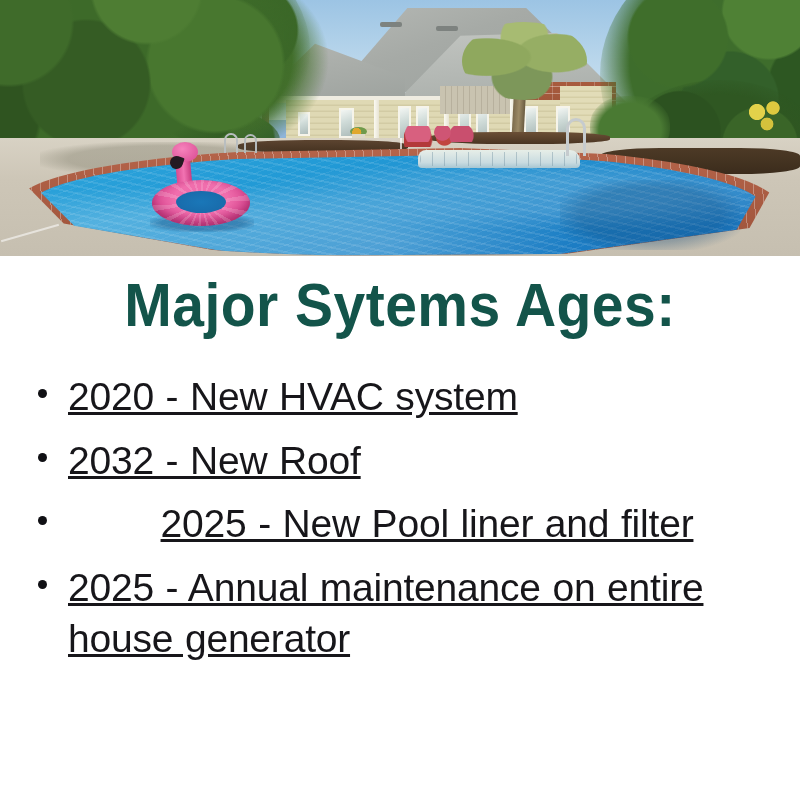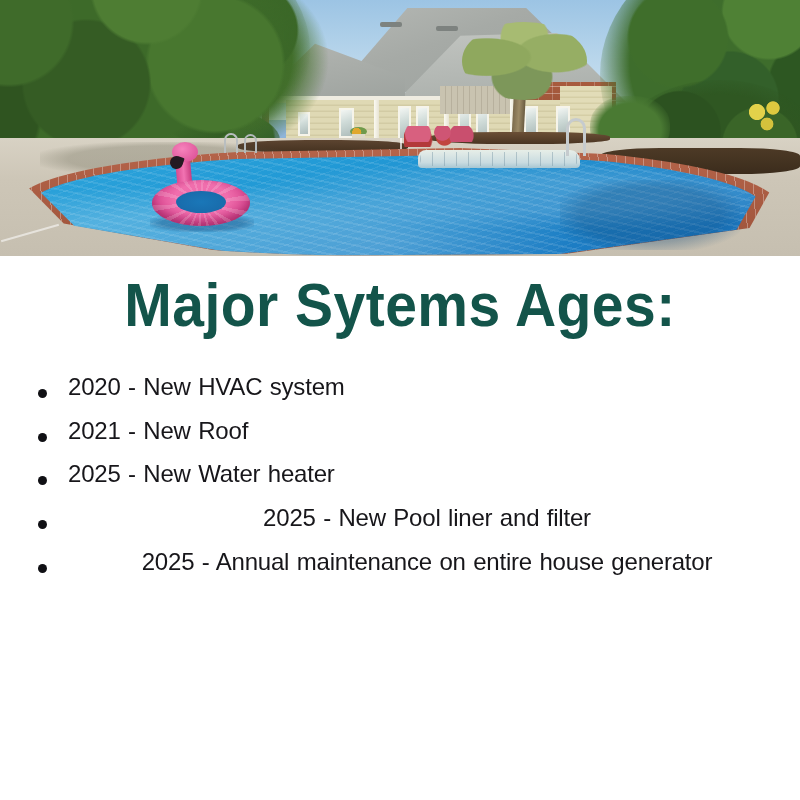--- a/index.html
+++ b/index.html
@@ -391,27 +391,28 @@
   }
   .list {
     list-style: none;
     margin: 34px 0 0 0;
     padding: 0 14px 0 34px;
   }
   .list-item {
     position: relative;
     padding-left: 34px;
     margin-bottom: 12px;
-    font-size: 24px;
+    font-size: 39px;
     line-height: 1.32;
     color: #17161a;
     letter-spacing: -0.2px;
     word-spacing: 1px;
-  }
-  .list-item:last-child { margin-bottom: 11px; text-align: center; }
+    text-decoration: underline;
+  }
+  .list-item:last-child { margin-bottom: 11px; }
   .list-item .dot {
     position: absolute;
     left: 4px;
     top: 18px;
     width: 9px;
     height: 9px;
     background: #101014;
     border-radius: 50%;
   }
 </style>
@@ -500,25 +501,21 @@
 
     <h1 class="title" style="color: rgb(19, 84, 74);">Major Sytems Ages:</h1>
 
     <ul class="list">
       <li class="list-item" style="color: rgb(23, 22, 26);">
         <span class="dot" style="background: rgb(16, 16, 20);"></span>
         <span>2020 - New HVAC system</span>
       </li>
       <li class="list-item" style="color: rgb(23, 22, 26);">
         <span class="dot" style="background: rgb(16, 16, 20);"></span>
-        <span>2021 - New Roof</span>
-      </li>
-      <li class="list-item" style="color: rgb(23, 22, 26);">
-        <span class="dot" style="background: rgb(16, 16, 20);"></span>
-        <span>2025 - New Water heater</span>
+        <span>2032 - New Roof</span>
       </li>
       <li class="list-item" style="color: rgb(23, 22, 26); text-align: center;">
         <span class="dot" style="background: rgb(16, 16, 20);"></span>
         <span>2025 - New Pool liner and filter</span>
       </li>
       <li class="list-item" style="color: rgb(23, 22, 26);">
         <span class="dot" style="background: rgb(16, 16, 20);"></span>
         <span>2025 - Annual maintenance on entire house generator</span>
       </li>
     </ul>

